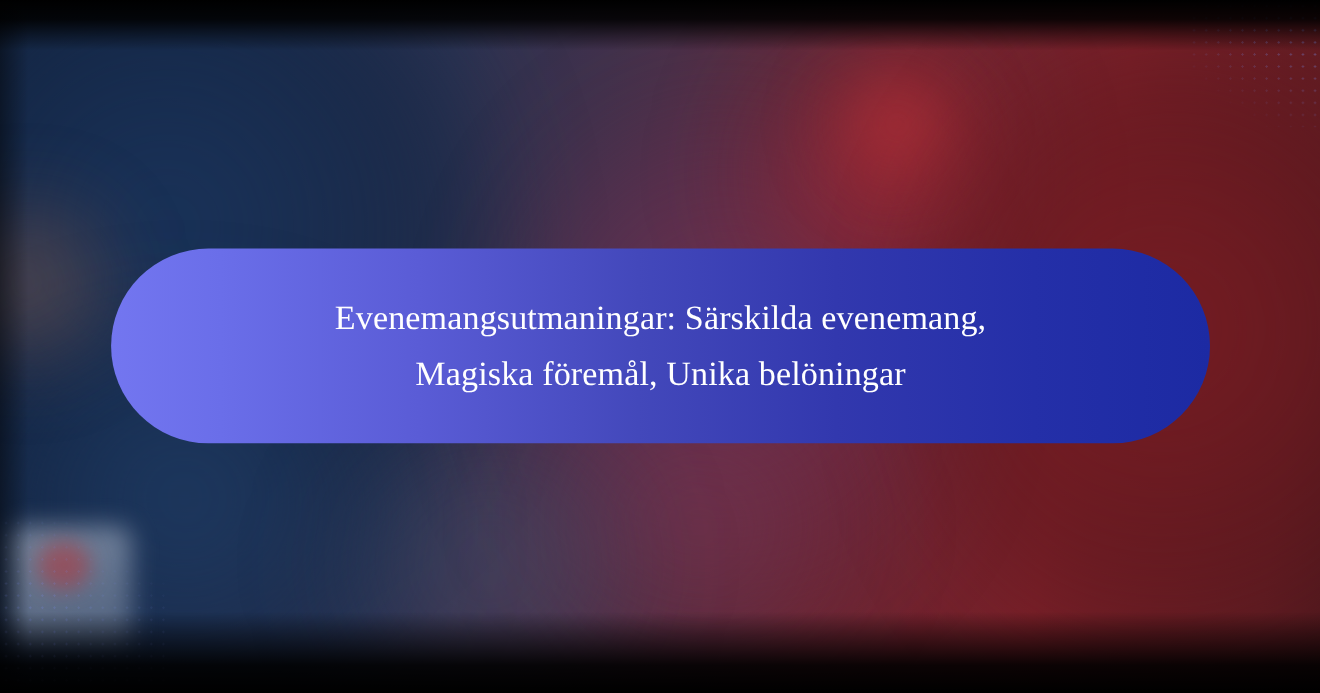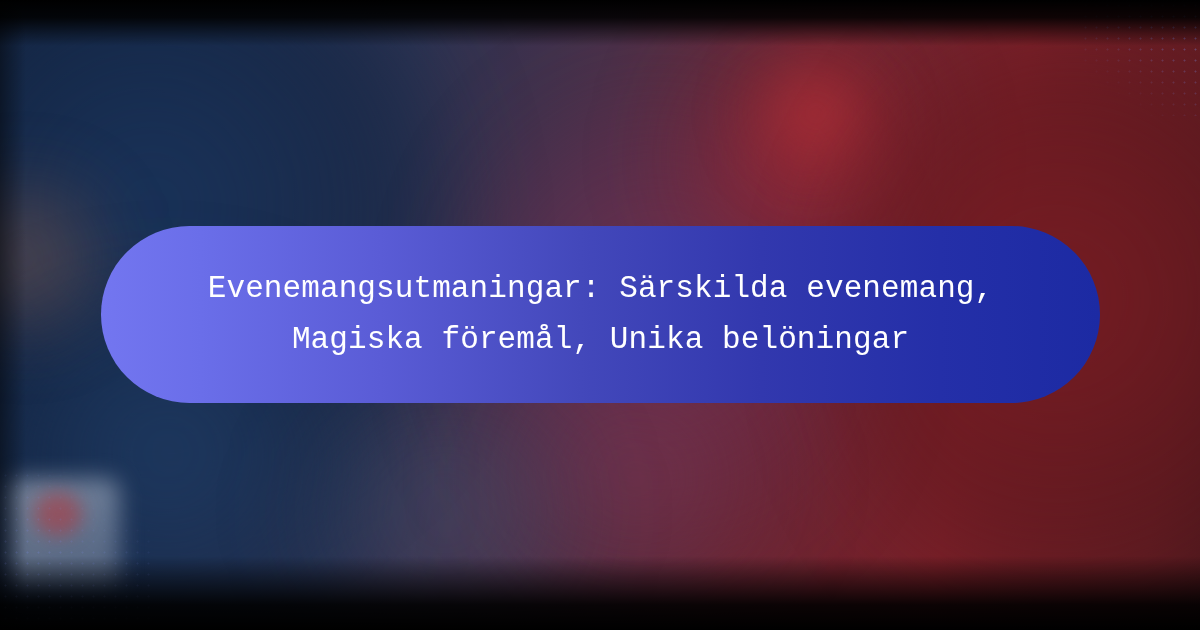--- a/index.html
+++ b/index.html
@@ -8,21 +8,21 @@
     padding: 0;
     background: #000;
   }
 
   #stage {
     position: relative;
     width: 1200px;
     height: 630px;
     overflow: hidden;
     background: #ec4899;
-    font-family: Liberation Mono, monospace;
+    font-family: Liberation Serif, serif;
   }
 
   
   .bg-base {
     position: absolute;
     inset: -6%;
     background:
       linear-gradient(100deg,
         #13243f 0%,
         #1b2c4c 18%,

